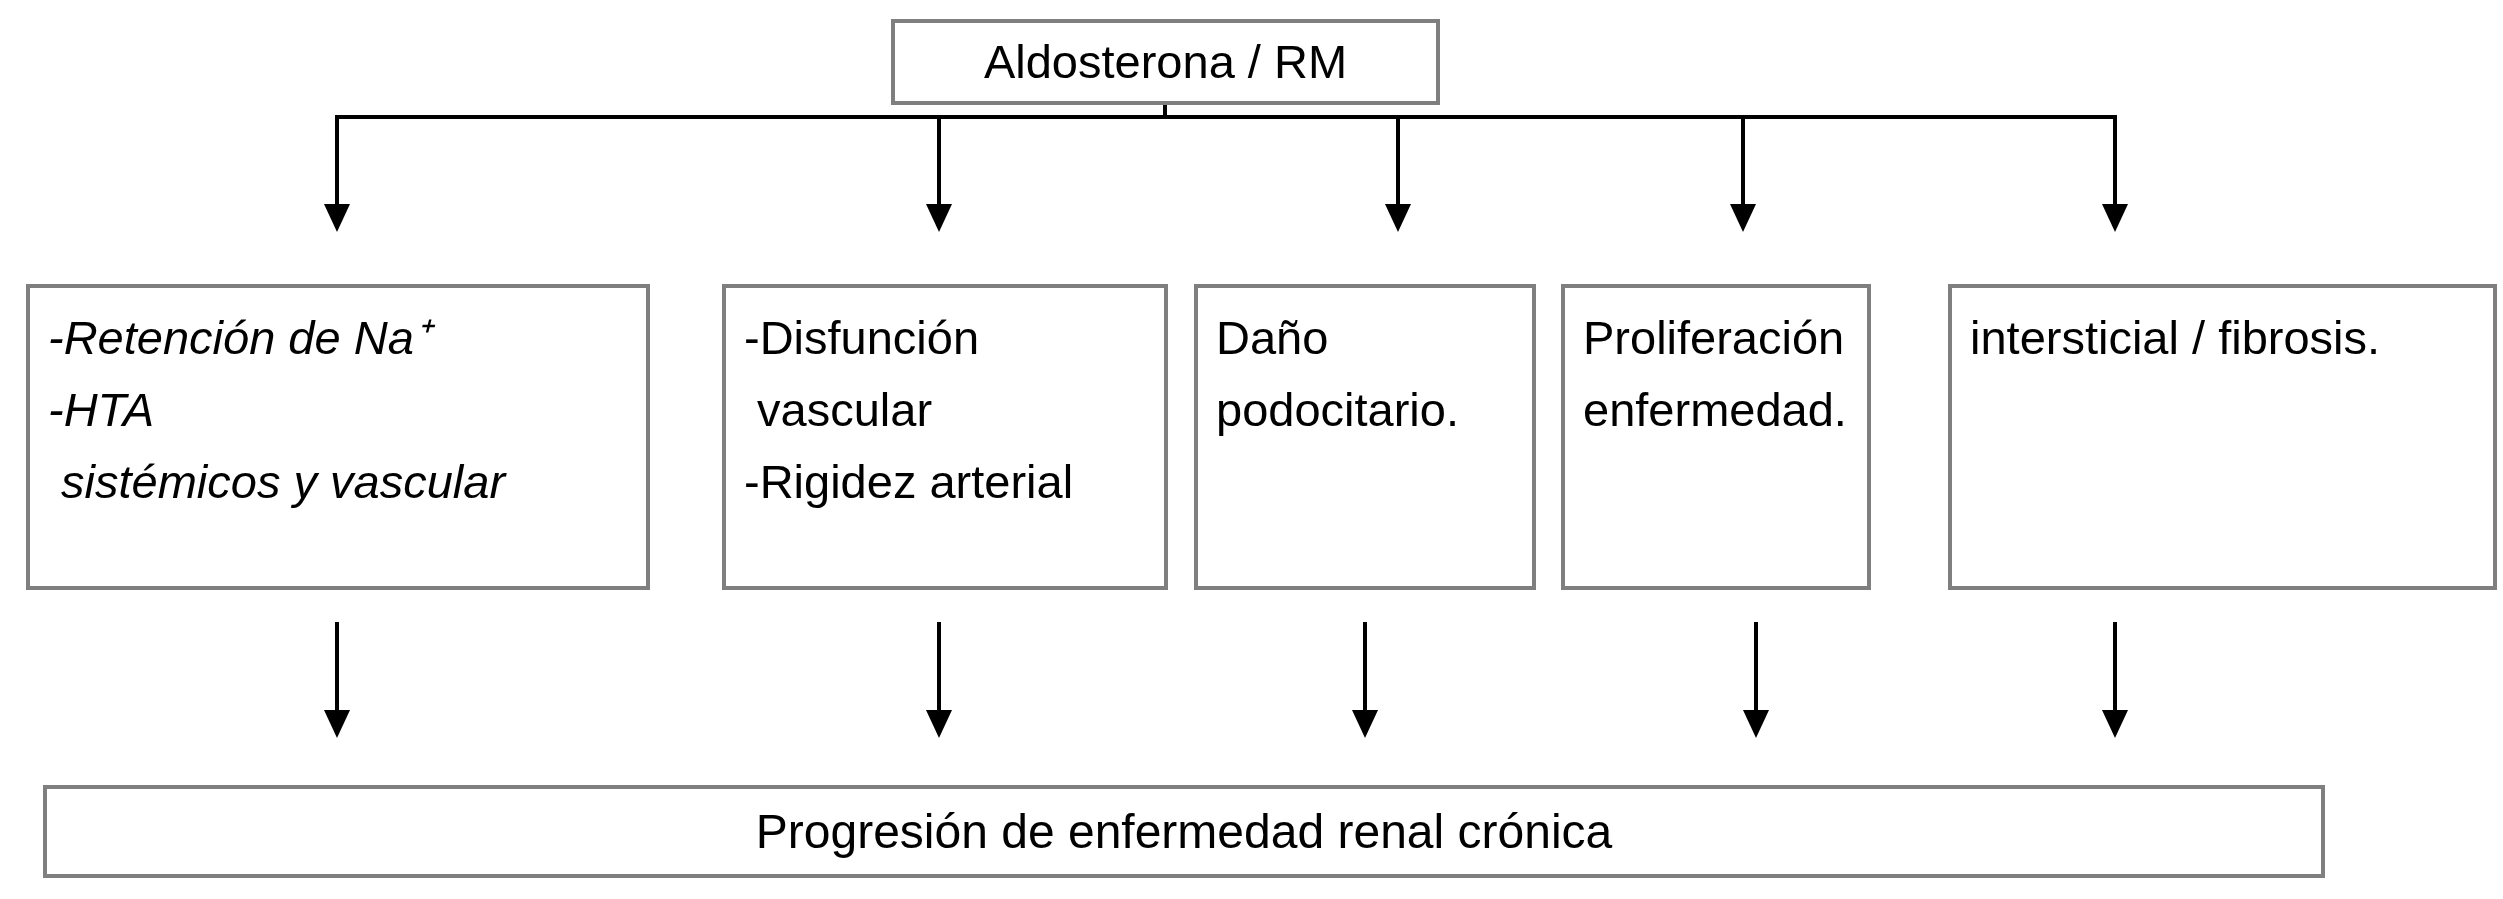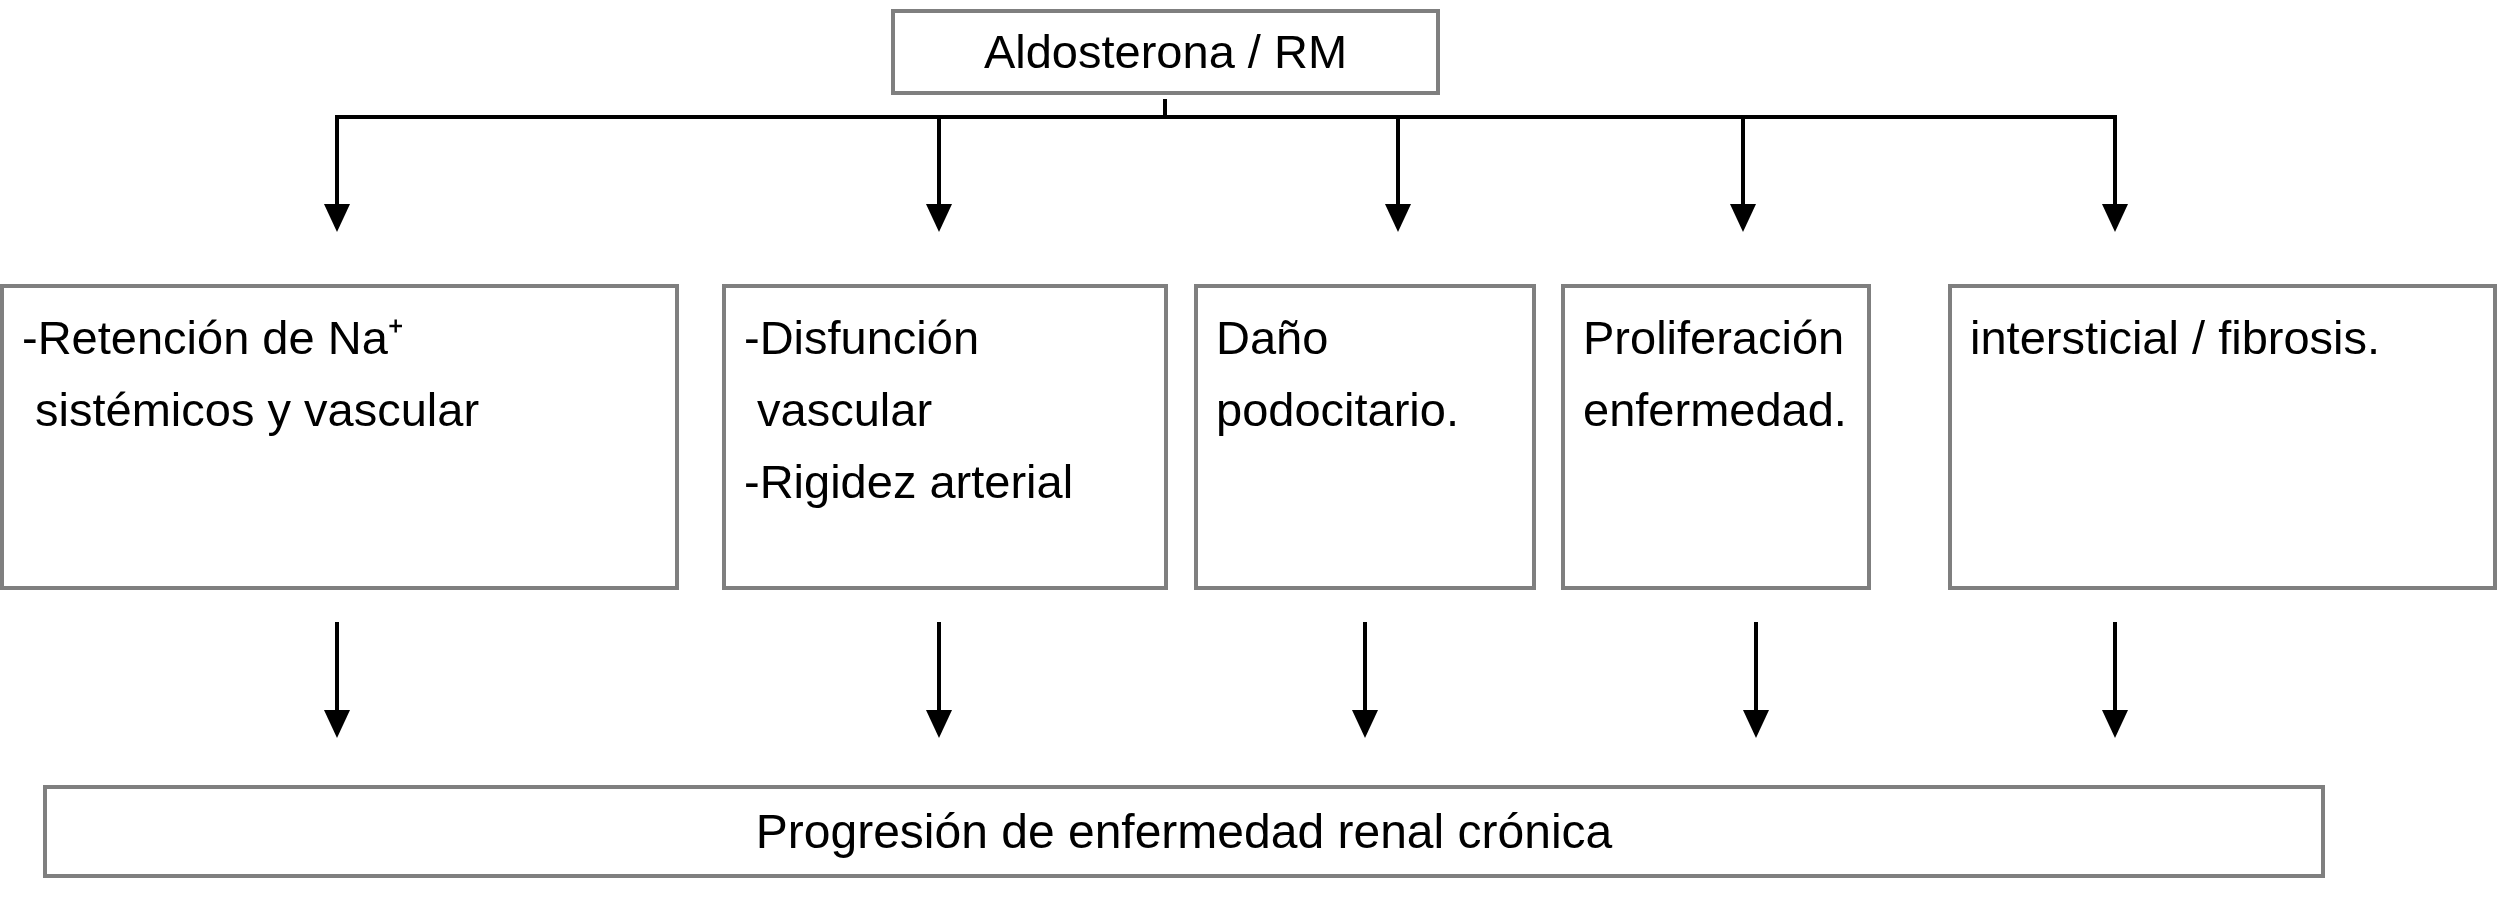--- a/index.html
+++ b/index.html
@@ -27,36 +27,36 @@
     position: absolute;
     box-sizing: border-box;
     border: 4px solid #7f7f7f;
     background: #ffffff;
     font-size: 47px;
     line-height: 72px;
     color: #000000;
   }
   .title-box {
     left: 891px;
-    top: 9px;
+    top: 19px;
     width: 549px;
     height: 86px;
     display: flex;
     align-items: center;
     justify-content: center;
   }
   .mech-box {
     top: 284px;
     height: 306px;
     padding: 14px 18px;
   }
   .mech-box .line {
     white-space: pre;
   }
-  .box-1 { left: 0;   width: 679px; }
+  .box-1 { left: 26px;   width: 624px; font-style: italic; }
   .box-2 { left: 722px;  width: 446px; }
   .box-3 { left: 1194px; width: 342px; }
   .box-4 { left: 1561px; width: 310px; }
   .box-5 { left: 1948px; width: 549px; }
   .outcome-box {
     left: 43px;
     top: 785px;
     width: 2282px;
     height: 93px;
     display: flex;
@@ -107,20 +107,21 @@
     <line class="conn-line" x1="2115" y1="622" x2="2115" y2="714"></line>
     <polygon class="arrow-head" points="2102,710 2128,710 2115,738"></polygon>
   </svg>
 
   <div class="box title-box">
     <span>Aldosterona / RM</span>
   </div>
 
   <div class="box mech-box box-1">
     <div class="line">-Retención de Na⁺</div>
+    <div class="line">-HTA</div>
     <div class="line"> sistémicos y vascular</div>
   </div>
 
   <div class="box mech-box box-2">
     <div class="line">-Disfunción</div>
     <div class="line"> vascular</div>
     <div class="line">-Rigidez arterial</div>
   </div>
 
   <div class="box mech-box box-3">

